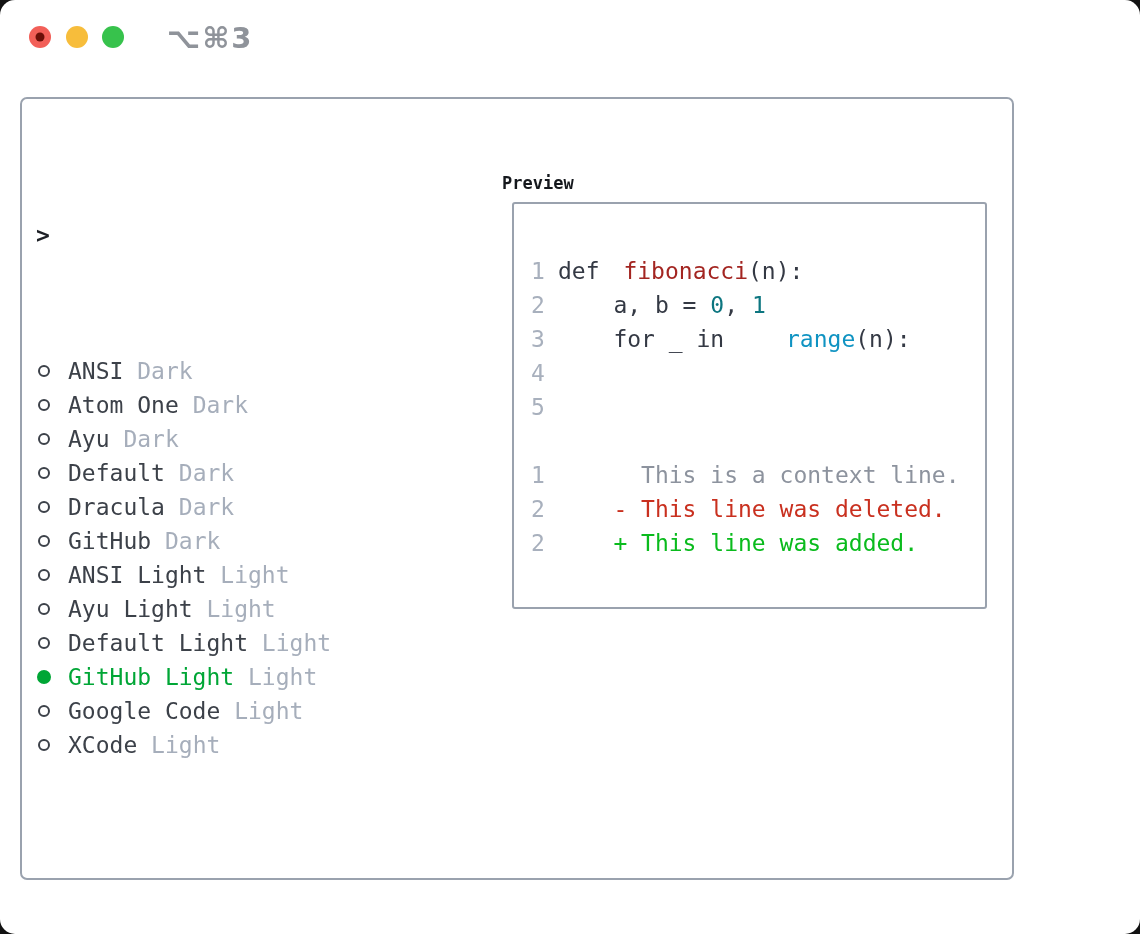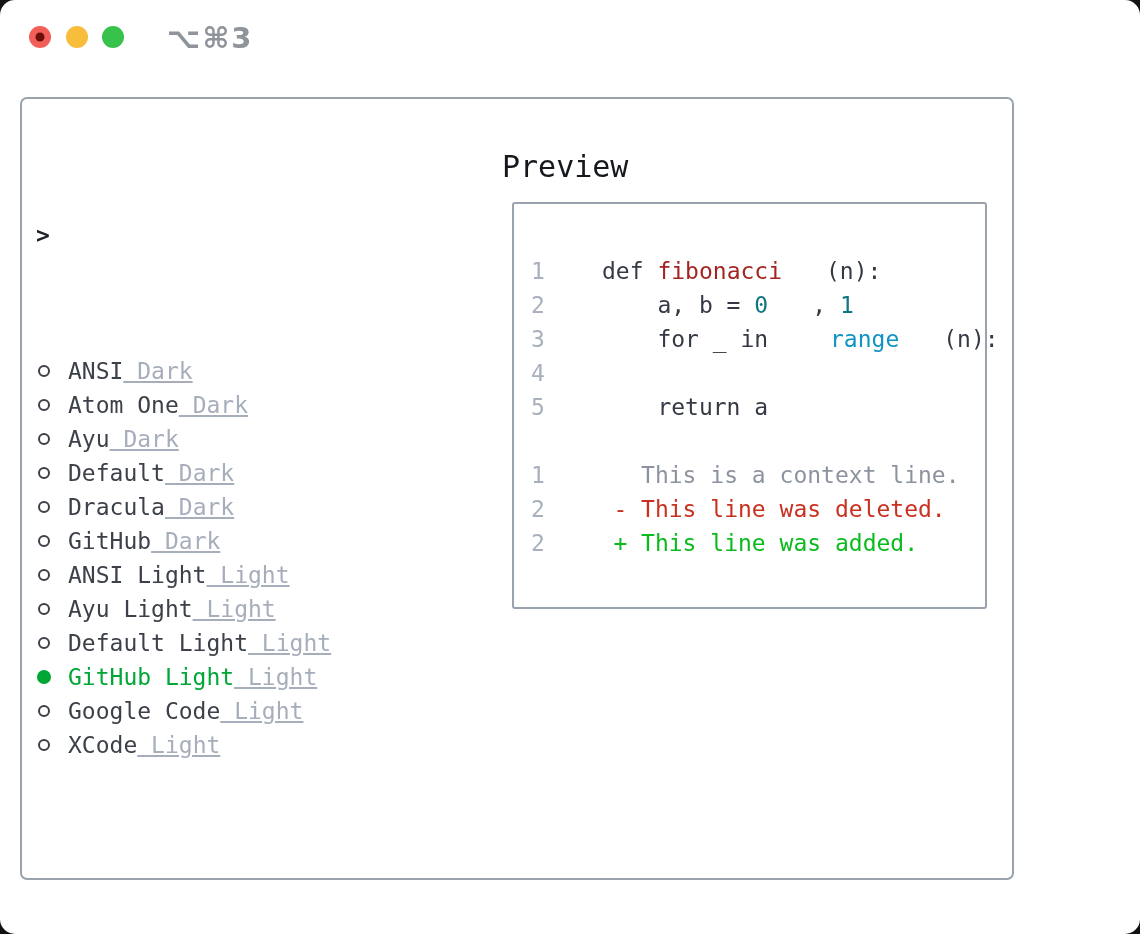--- a/index.html
+++ b/index.html
@@ -61,39 +61,39 @@
     border:2px solid var(--text-dark); background:transparent;
   }
   .selected .circle {
     border-color:var(--accent-green);
     background:var(--accent-green);
     width:14px; height:14px; left:1px;
   }
   .header-row { font-weight:bold; color:var(--header-black); }
   .tname { color:var(--text-dark); }
   .selected .tname, .selected .olabel { color:var(--accent-green); }
-  .variant { color:var(--text-gray);text-decoration:underline; }
+  .variant { color:var(--text-gray); }
   
   .preview-header {
-    position:absolute; left:480px; top:51px;
+    position:absolute; left:480px; top:67px;
     height:34px; line-height:34px;
-    font-size:30px; font-weight:normal; color:var(--header-black);
+    font-size:17px; font-weight:bold; color:var(--header-black);
   }
   .preview-box {
     position:absolute; left:490px; top:103px;
     width:475px; height:407px;
     border:2px solid var(--border-gray);
     border-radius:3px;
     background:#fff;
   }
   .code-lines { position:absolute; left:17px; top:50px; font-size:23px; }
   .crow { display:flex; height:34px; line-height:34px; white-space:pre; }
   .lnum { flex:0 0 27px; width:27px; color:var(--linenum-gray); }
-  .tok-plain { color:var(--text-code);margin-left:44px; }
-  .tok-fn    { color:var(--function-red); }
+  .tok-plain { color:var(--text-code); }
+  .tok-fn    { color:var(--function-red);margin-left:10px; }
   .tok-num   { color:var(--number-teal); }
   .tok-bi    { color:var(--builtin-blue);margin-left:48px; }
   .tok-ctx   { color:var(--context-gray);margin-top:37px; }
   .tok-del   { color:var(--deleted-red); }
   .tok-add   { color:var(--added-green);text-align:center; }
 </style>
 </head>
 <body>
 
 <div class="window">
@@ -124,21 +124,21 @@
     </div>
 
     <div class="preview-header">Preview</div>
 
     <div class="preview-box">
       <div class="code-lines" id="code-lines">
           <div class="crow"><span class="lnum">1</span><span><span class="tok-plain">def </span><span class="tok-fn">fibonacci</span><span class="tok-plain">(n):</span></span></div>
           <div class="crow"><span class="lnum">2</span><span><span class="tok-plain">    a, b = </span><span class="tok-num">0</span><span class="tok-plain">, </span><span class="tok-num">1</span></span></div>
           <div class="crow"><span class="lnum">3</span><span><span class="tok-plain">    for _ in </span><span class="tok-bi">range</span><span class="tok-plain">(n):</span></span></div>
           <div class="crow"><span class="lnum">4</span></div>
-          <div class="crow"><span class="lnum">5</span><span><span class="tok-plain">    return a</span></span></div>
+          <div class="crow"><span class="lnum">5</span></div>
           <div class="crow"><span class="lnum"></span><span></span></div>
           <div class="crow"><span class="lnum">1</span><span><span class="tok-ctx">      This is a context line.</span></span></div>
           <div class="crow"><span class="lnum">2</span><span><span class="tok-del">    - This line was deleted.</span></span></div>
           <div class="crow"><span class="lnum">2</span><span><span class="tok-add">    + This line was added.</span></span></div>
         </div>
     </div>
 
   </div>
 </div>
 

